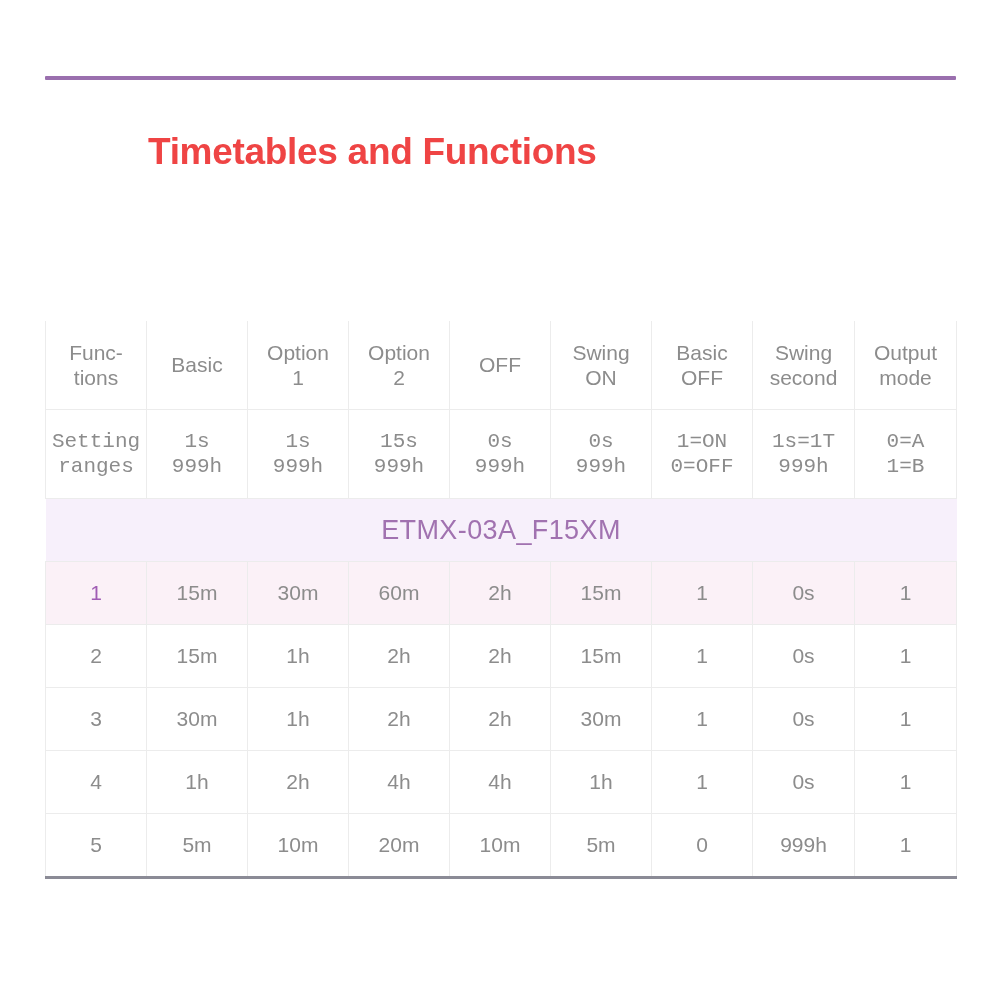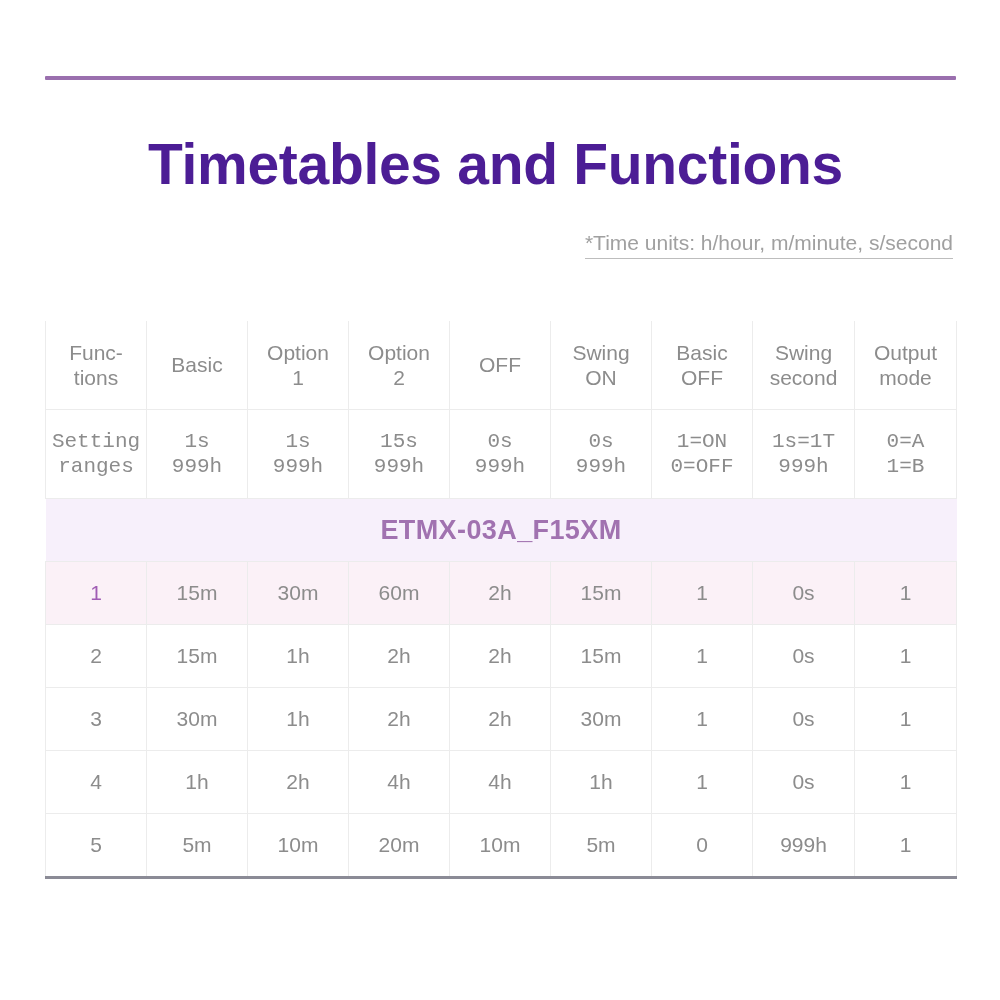--- a/index.html
+++ b/index.html
@@ -31,23 +31,23 @@
     height: 4px;
     background: #9a6fae;
     border-radius: 1px;
   }
 
   
   .title {
     position: absolute;
     left: 148px;
     top: 131px;
-    font-size: 57px;
+    font-size: 37px;
     font-weight: bold;
-    color: #4c1d95;
+    color: #ef4444;
     letter-spacing: -0.3px;
     white-space: nowrap;
   }
 
   
   .notes {
     position: absolute;
     right: 47px;
     top: 231px;
     text-align: right;
@@ -97,21 +97,21 @@
   tr.row-no td { height: 60px; }
   tr.row-func td { height: 88px; }
   tr.row-range td { height: 88px; font-family: Liberation Mono, monospace; }
   tr.row-data td { height: 62px; }
 
   tr.banner td {
     height: 62px;
     background: #f7f0fb;
     color: #a172b0;
     font-size: 27px;
-    font-weight: bold;
+    font-weight: normal;
     letter-spacing: 0.4px;
     border-left: none;
     border-right: none;
     border-bottom: 1px solid #ececec;
     margin-top: 32px;
   }
 
   tr.row-highlight td { background: #fbf1f7; }
   tr.row-highlight td.col-label { color: #a05db4; }
 
@@ -120,23 +120,20 @@
 </head>
 <body>
 
 <div class="page">
 
   <div class="top-rule"></div>
 
   <div class="title">Timetables and Functions</div>
 
   <div class="notes">
-    <div class="note-row">
-      <span class="note-line">*Time units: h/hour, m/minute, s/second</span>
-    </div>
   </div>
 
   <table class="spec">
     <colgroup>
       <col style="width:101px">
         <col style="width:101px">
         <col style="width:101px">
       <col style="width:101px">
         <col style="width:101px">
         <col style="width:101px">

